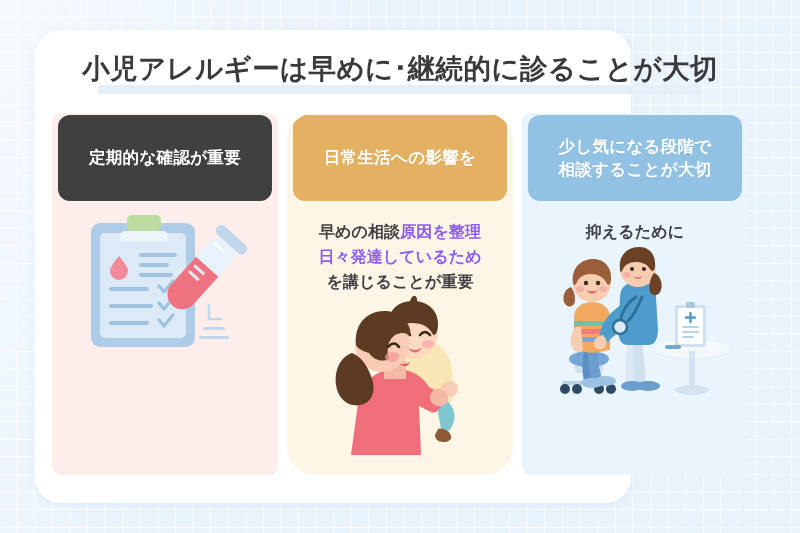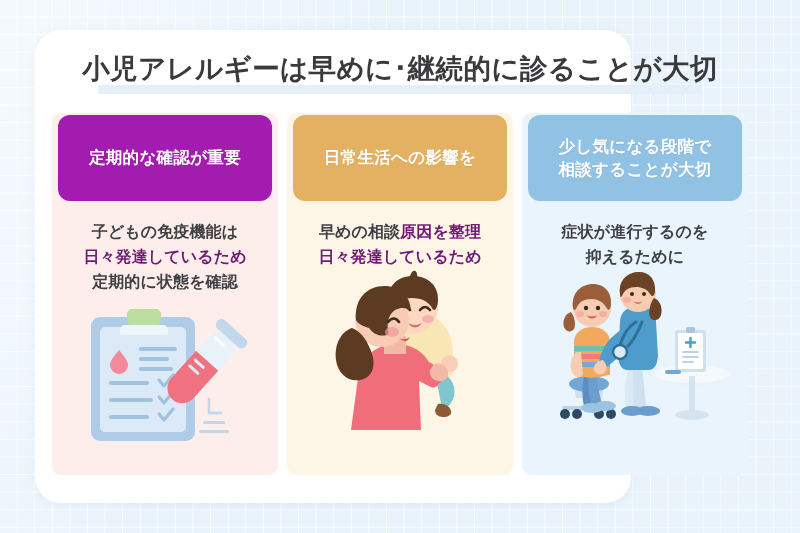--- a/index.html
+++ b/index.html
@@ -90,56 +90,56 @@
   }
   .col {
     position: relative;
     width: 226px;
     border-radius: 9px;
     overflow: hidden;
     display: flex;
     flex-direction: column;
   }
   .col-1 { background: #fdeeec; }
-  .col-2 { background: #fdf5e6; }
+  .col-2 { background: #fdf5e6; border-radius: 28px; }
   .col-3 { background: #eaf4fc; }
 
   
   .pill {
     margin: 2px 6px 0 6px;
     border-radius: 12px;
     color: #ffffff;
     font-size: 16.5px;
     font-weight: bold;
     line-height: 1.42;
     letter-spacing: 0.3px;
     text-align: center;
     display: flex;
     align-items: center;
     justify-content: center;
     height: 86px;
     box-sizing: border-box;
     padding: 0 8px;
     text-shadow: 0 1px 1px rgba(0,0,0,0.06);
   }
-  .pill-1 { background: #a21caf; }
+  .pill-1 { background: #404040; }
   .pill-2 { background: #e3b161; }
   .pill-3 { background: #91c1e3; }
 
   
   .body-text {
     text-align: center;
     font-size: 16px;
     font-weight: bold;
     line-height: 1.56;
     color: #3f4044;
     padding: 19px 6px 0 6px;
     letter-spacing: 0.1px;
   }
-  .hl { color: #701a75; }
+  .hl { color: #8b5cf6; }
 
   
   .illus {
     flex: 1;
     position: relative;
   }
   .illus svg { position: absolute; left: 50%; transform: translateX(-50%); }
 
   
   .illus-1 svg { top: 8px; }
@@ -157,25 +157,20 @@
         <span class="title-underline"></span>
         <span>小児アレルギーは早めに･継続的に診ることが大切</span>
       </div>
     </div>
 
     <div class="columns">
 
       <div class="col col-1">
         <div class="pill pill-1">
           <span>定期的な確認が重要</span>
-        </div>
-        <div class="body-text">
-          <div>子どもの免疫機能は</div>
-          <div class="hl">日々発達しているため</div>
-          <div>定期的に状態を確認</div>
         </div>
         <div class="illus illus-1">
 
           <svg width="180" height="150" viewBox="0 0 180 150">
 
             <rect x="16" y="14" width="104" height="124" rx="9" fill="#aecbe8"></rect>
             <rect x="25" y="24" width="86" height="105" rx="5" fill="#dceaf7"></rect>
 
             <rect x="52" y="6" width="34" height="16" rx="5" fill="#bcdca0"></rect>
             <path d="M50 22 h38 a5 5 0 0 1 5 5 v5 h-48 v-5 a5 5 0 0 1 5 -5 z" fill="#eef6fc"></path>
@@ -211,20 +206,21 @@
 
       <div class="col col-2">
         <div class="pill pill-2">
           <span>
             <span>日常生活への影響を</span><br>
           </span>
         </div>
         <div class="body-text">
           <div><span>早めの相談</span><span class="hl">原因を整理</span></div>
           <div class="hl">日々発達しているため</div>
+          <div>を講じることが重要</div>
         </div>
         <div class="illus illus-2">
 
           <svg width="200" height="160" viewBox="0 0 200 160">
 
             <path d="M104 52 c14 -10 34 -8 42 6 c9 14 8 32 2 42 c-6 10 -20 14 -32 10 c-12 -4 -20 -16 -20 -30 c0 -12 2 -22 8 -28 z" fill="#f8e7b4"></path>
 
             <path d="M140 78 c9 1 15 7 15 16 c0 8 -4 14 -11 16 l-6 -28 z" fill="#f8e7b4"></path>
 
             <path d="M144 104 c8 4 12 14 10 22 c-2 7 -6 12 -12 13 l-6 -32 z" fill="#7fc6cf"></path>
@@ -268,21 +264,20 @@
       </div>
 
       <div class="col col-3">
         <div class="pill pill-3">
           <span>
             <span>少し気になる段階で</span><br>
             <span>相談することが大切</span>
           </span>
         </div>
         <div class="body-text">
-          <div>症状が進行するのを</div>
           <div>抑えるために</div>
         </div>
         <div class="illus illus-3">
 
           <svg width="206" height="158" viewBox="0 0 206 158">
 
             <ellipse cx="160" cy="104" rx="38" ry="9" fill="#e8f1f9"></ellipse>
             <ellipse cx="160" cy="102" rx="38" ry="9" fill="#f4f9fd"></ellipse>
             <rect x="157" y="104" width="6" height="38" fill="#d3e3f0"></rect>
             <ellipse cx="160" cy="143" rx="17" ry="5" fill="#d3e3f0"></ellipse>

